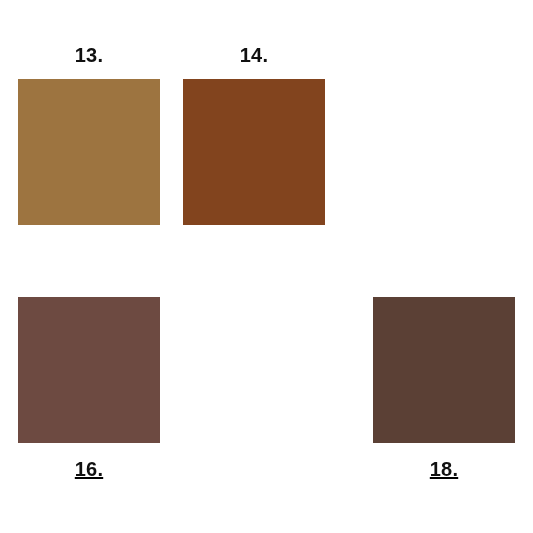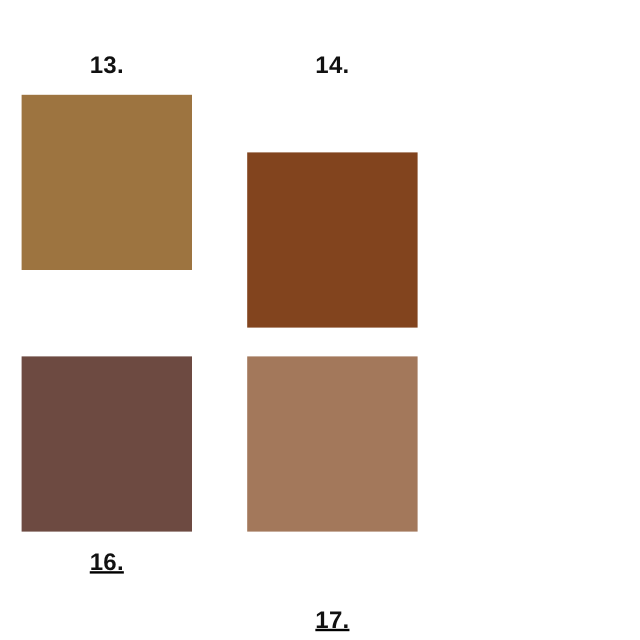--- a/index.html
+++ b/index.html
@@ -55,21 +55,21 @@
   .label-bottom .swatch-label {
     margin-top: 16px;
   }
   .swatch-chip {
     width: 142px;
     height: 146px;
     display: block;
   }
   
   .col-0 { left: 18px; }
-  .col-1 { left: 206px; gap: 48px; }
+  .col-1 { left: 183px; }
   .col-2 { left: 373px; }
   
   .row-0 { top: 45px; }
   .row-1 { top: 297px; text-decoration: underline; }
 </style>
 </head>
 <body style="background-color: rgb(255, 255, 255);">
 
 <div class="page" style="background-color: rgb(255, 255, 255);">
   <div class="swatch-grid">
@@ -83,20 +83,20 @@
       <div class="swatch-label">14.</div>
       <div class="swatch-chip" style="background-color: rgb(130, 68, 30);"></div>
     </div>
 
 
     <div class="swatch-cell label-bottom row-1 col-0">
       <div class="swatch-label">16.</div>
       <div class="swatch-chip" style="background-color: rgb(109, 74, 65);"></div>
     </div>
 
-    <div class="swatch-cell label-bottom row-1 col-1">
-      <div class="swatch-label">17.</div>
-      <div class="swatch-chip" style="background-color: rgb(163, 120, 91);"></div>
+
+    <div class="swatch-cell label-bottom row-1 col-2">
+      <div class="swatch-label">18.</div>
+      <div class="swatch-chip" style="background-color: rgb(91, 64, 53);"></div>
     </div>
-
 
   </div>
 </div>
 
 </body></html>

